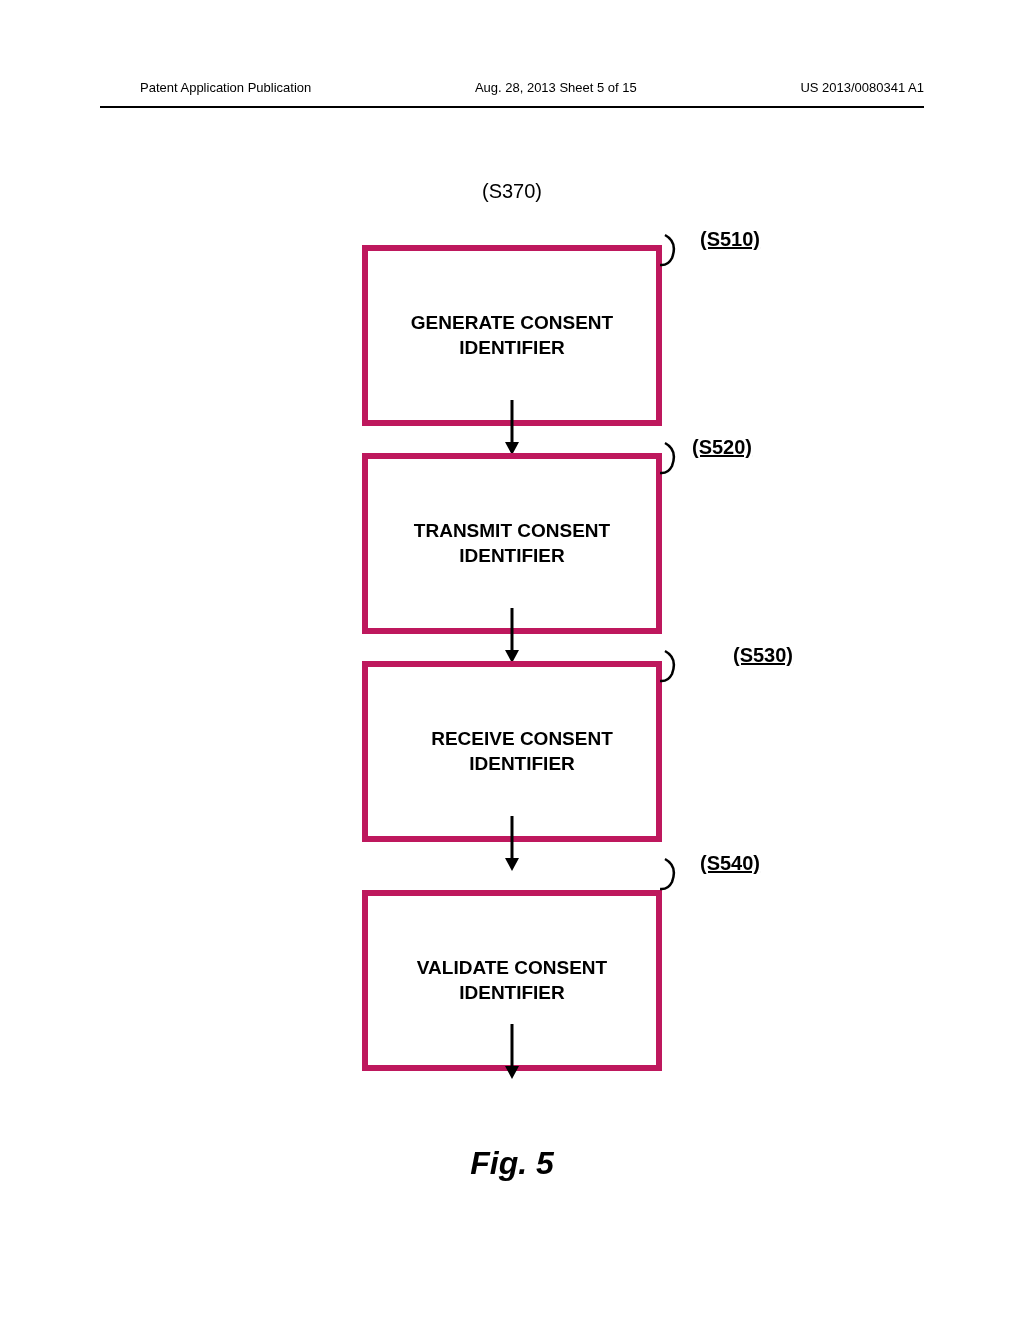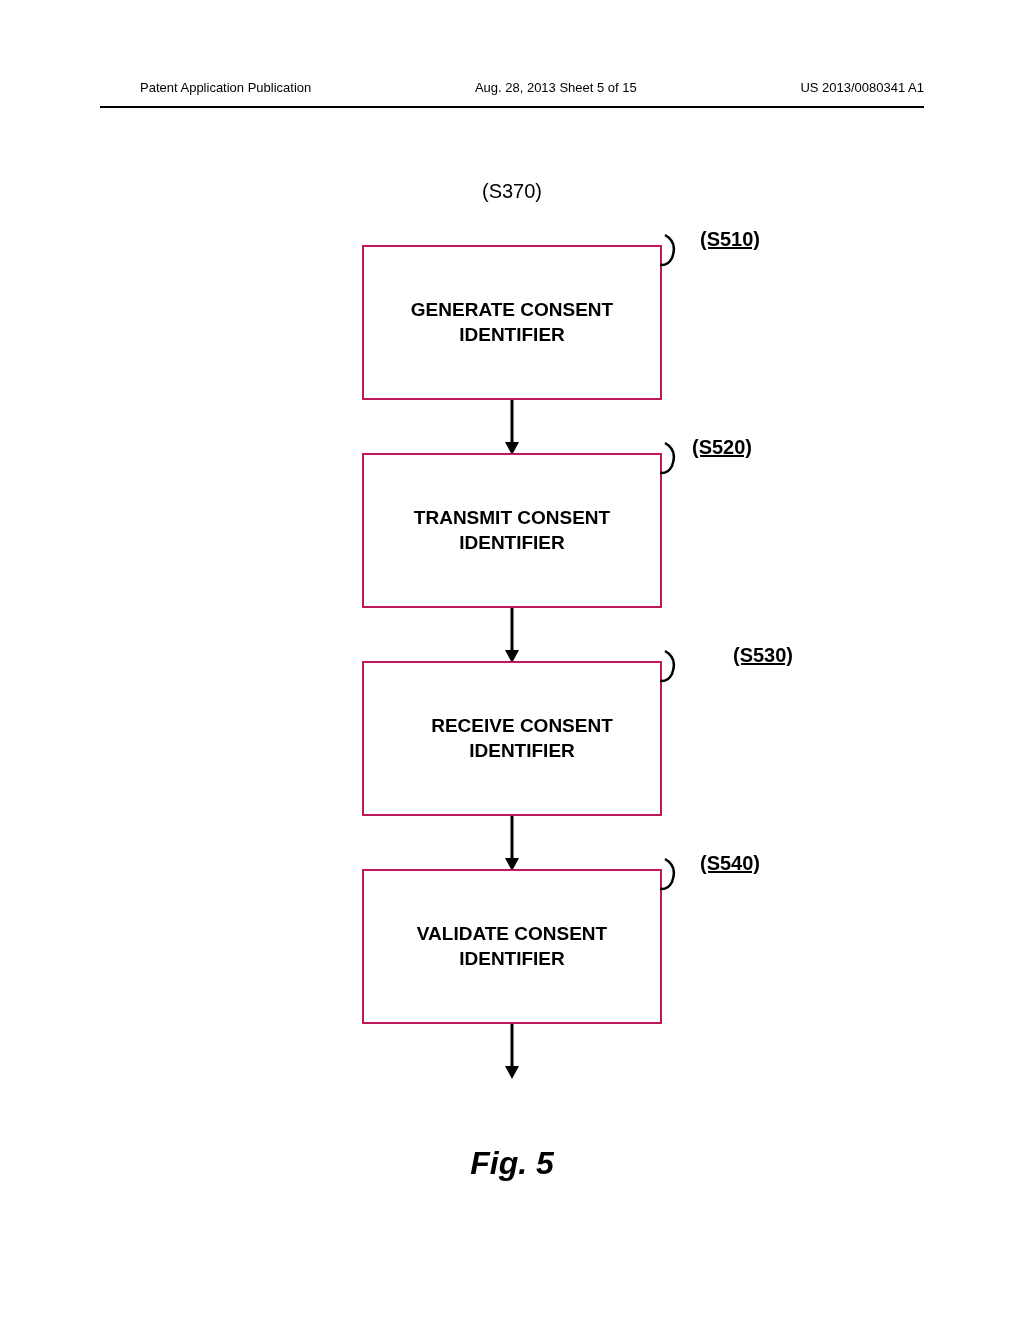--- a/index.html
+++ b/index.html
@@ -46,22 +46,22 @@
       transform: translateX(-50%);
       top: 20px;
       font-weight: normal;
       font-size: 20px;
     }
     .flowbox {
       position: absolute;
       left: 50%;
       transform: translateX(-50%);
       width: 300px;
-      height: 155px;
-      border: 2px solid #be185d;
+      height: 181px;
+      border: 6px solid #be185d;
       display: flex;
       flex-direction: column;
       align-items: center;
       justify-content: center;
       text-align: center;
       font-weight: bold;
       font-size: 19px;
       line-height: 1.3;
     }
     .box-label {
@@ -138,21 +138,21 @@
   <svg class="hook" style="left:660px; top:486px;" width="40" height="40">
     <path d="M 5 5 Q 18 12, 12 28 Q 8 36, 0 35" stroke="#000" stroke-width="2.5" fill="none"></path>
   </svg>
   <div class="box-label" style="left:700px; top:484px;margin-left:33px;">(S530)</div>
 
   <svg class="connector" style="top:656px;" width="20" height="55">
     <line x1="10" y1="0" x2="10" y2="45" stroke="#000" stroke-width="3"></line>
     <polygon points="10,55 3,42 17,42" fill="#000"></polygon>
   </svg>
 
-  <div class="flowbox" style="top:709px;justify-content:center;">
+  <div class="flowbox" style="top:730px;justify-content:center;">
     <span style="white-space:pre-line;">VALIDATE CONSENT
 IDENTIFIER</span>
   </div>
   <svg class="hook" style="left:660px; top:694px;" width="40" height="40">
     <path d="M 5 5 Q 18 12, 12 28 Q 8 36, 0 35" stroke="#000" stroke-width="2.5" fill="none"></path>
   </svg>
   <div class="box-label" style="left:700px; top:692px;">(S540)</div>
 
   <svg class="connector" style="top:864px;" width="20" height="55">
     <line x1="10" y1="0" x2="10" y2="45" stroke="#000" stroke-width="3"></line>

